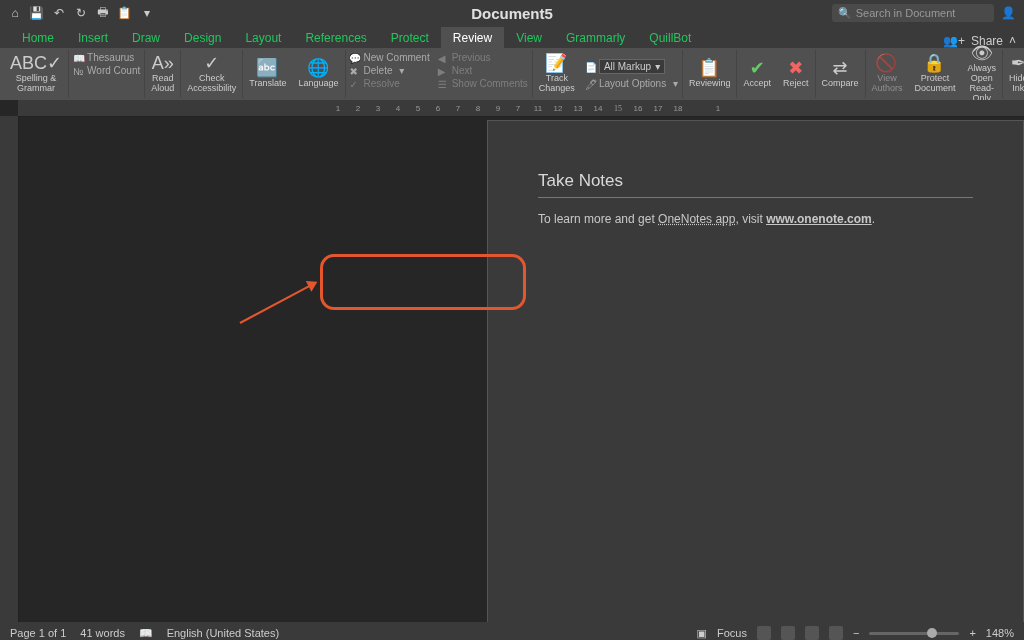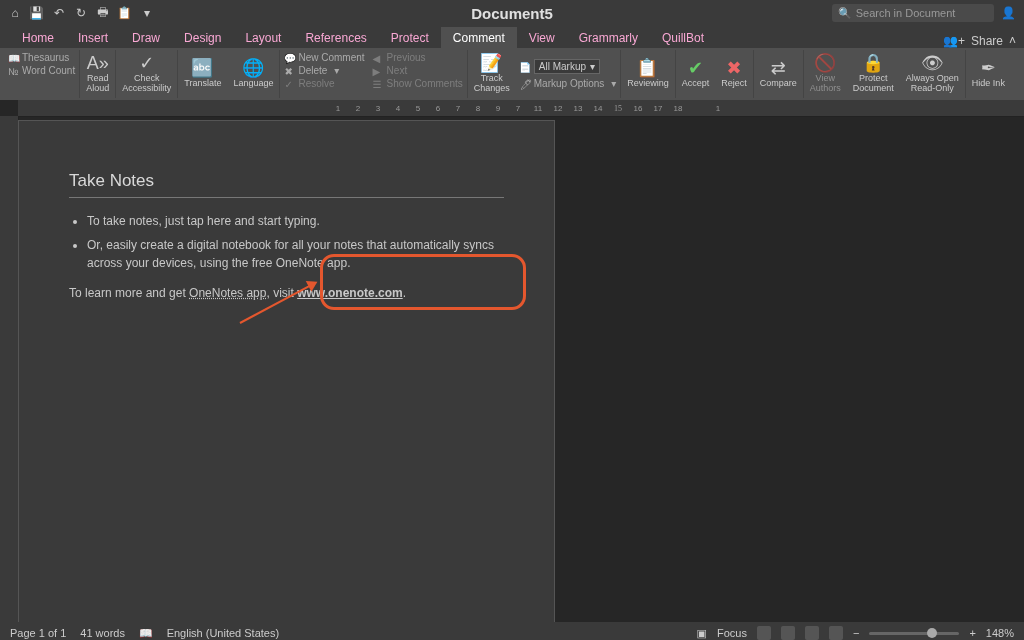--- a/index.html
+++ b/index.html
@@ -4,35 +4,35 @@
 <style>
   html,body{margin:0;padding:0;width:1024px;height:640px;background:#2a2a2a;font-family:"Segoe UI",Arial,sans-serif;color:#d0d0d0;overflow:hidden;font-size:12px}
   .titlebar{height:26px;background:#3a3a3a;display:flex;align-items:center;position:relative}
   .tb-left{display:flex;gap:8px;padding-left:8px}
   .tb-icon{width:14px;height:14px;display:flex;align-items:center;justify-content:center;color:#ccc;font-size:12px}
   .tb-title{position:absolute;left:50%;transform:translateX(-50%);color:#e0e0e0;font-weight:600;font-size:15px}
   .tb-right{margin-left:auto;display:flex;align-items:center;gap:8px;padding-right:8px}
   .search-box{background:#4a4a4a;border-radius:3px;height:18px;width:150px;display:flex;align-items:center;padding:0 6px;color:#999;font-size:11px}
   .search-box span.icon{margin-right:4px}
   .tabs{height:22px;background:#3a3a3a;display:flex;align-items:end;padding-left:10px;gap:0}
-  .tab{padding:4px 12px 3px 12px;color:#f9a8d4;font-size:12px;cursor:pointer}
+  .tab{padding:4px 12px 3px 12px;color:#22c55e;font-size:12px;cursor:pointer}
   .tab.active{background:#505050;color:#fff}
   .share-area{margin-left:auto;display:flex;align-items:center;padding-right:8px;gap:6px;color:#ccc;font-size:12px}
   .ribbon{height:48px;background:#505050;display:flex;align-items:stretch;padding:2px 4px;gap:0}
   .rgrp{display:flex;flex-direction:column;align-items:center;justify-content:center;padding:0 6px;border-right:1px solid #444;color:#ccc;font-size:9px;text-align:center;line-height:1.1}
   .rgrp .ic{font-size:18px;height:20px;display:flex;align-items:center;justify-content:center}
   .mini-col{display:flex;flex-direction:column;gap:2px;font-size:10px;color:#aaa;padding:2px 4px}
   .mini-row{display:flex;align-items:center;gap:4px;white-space:nowrap}
   .mini-row .mi{width:10px;height:10px;display:inline-block}
   .dd{background:#3a3a3a;border:1px solid #666;padding:1px 4px;font-size:10px;color:#ccc;display:flex;align-items:center;gap:4px}
   .workspace{position:relative;height:522px;background:#262626;overflow:hidden}
   .ruler-h{position:absolute;top:0;left:18px;right:0;height:16px;background:#3a3a3a;color:#999;font-size:8px;display:flex;align-items:center;overflow:hidden;border-bottom:1px solid #222}
   .ruler-h .tick{position:relative;width:40px;text-align:center;flex-shrink:0}
   .ruler-v{position:absolute;top:16px;left:0;bottom:0;width:18px;background:#3a3a3a;border-right:1px solid #222}
-  .canvas{position:absolute;top:16px;left:18px;right:0;bottom:0;overflow:auto;display:flex;justify-content:flex-start}
+  .canvas{position:absolute;top:16px;left:18px;right:0;bottom:0;overflow:auto;display:flex;justify-content:flex-end}
   .page{margin-top:4px;width:435px;min-height:600px;background:#3a3a3a;border:1px solid #555;padding:50px 50px;color:#c8c8c8}
   .page h2{color:#d8d8d8;font-weight:400;font-size:17px;margin:0 0 6px 0}
   .page hr{border:none;border-top:1px solid #777;margin:6px 0 14px 0}
   .page ul{margin:0;padding-left:18px;font-size:12px;line-height:1.5}
   .page ul li{margin-bottom:6px}
   .learn{margin-top:14px;font-size:12px}
   .u-link{text-decoration:underline;color:#c8c8c8;font-weight:600}
   .sq{text-decoration:underline dotted;color:#c8c8c8}
   .annot-box{position:absolute;border:3px solid #e4572e;border-radius:14px;pointer-events:none}
   .arrow-line{position:absolute;background:#e4572e;height:2px;transform-origin:left center}
@@ -67,32 +67,37 @@
 </div>
 
 <div class="tabs">
   <div class="tab">Home</div>
   <div class="tab">Insert</div>
   <div class="tab">Draw</div>
   <div class="tab">Design</div>
   <div class="tab">Layout</div>
   <div class="tab">References</div>
   <div class="tab">Protect</div>
-  <div class="tab active">Comment</div>
+  <div class="tab active">Review</div>
   <div class="tab">View</div>
   <div class="tab">Grammarly</div>
   <div class="tab">QuillBot</div>
   <div class="share-area">
     <span>👥+</span>
     <span>Share</span>
     <span>˄</span>
   </div>
 </div>
 
 <div class="ribbon">
+  <div class="rgrp">
+    <div class="ic">ABC✓</div>
+    <div style="white-space:pre-line">Spelling &amp;
+Grammar</div>
+  </div>
   <div class="mini-col" style="border-right:1px solid #444">
     <div class="mini-row">
         <span class="mi">📖</span>
         <span>Thesaurus</span>
       </div>
     <div class="mini-row">
         <span class="mi">№</span>
         <span>Word Count</span>
       </div>
   </div>
@@ -145,21 +150,21 @@
 Changes</div>
   </div>
   <div class="mini-col" style="border-right:1px solid #444;justify-content:center;gap:4px">
     <div class="mini-row">
         <span class="mi">📄</span>
         <span class="dd">
           <span>All Markup</span>
           <span>▾</span>
         </span>
       </div>
-    <div class="mini-row"><span class="mi">🖊</span><span>Markup Options</span>&nbsp;▾</div>
+    <div class="mini-row"><span class="mi">🖊</span><span>Layout Options</span>&nbsp;▾</div>
   </div>
   <div class="rgrp">
     <div class="ic">📋</div>
     <div>Reviewing</div>
   </div>
   <div class="rgrp" style="border-right:none">
     <div class="ic" style="color:#6c6">✔</div>
     <div>Accept</div>
   </div>
   <div class="rgrp">
@@ -214,24 +219,20 @@
       <div class="tick" style="width: 20px;">17</div>
       <div class="tick" style="width: 20px;">18</div>
       <div class="tick" style="width: 20px;"></div>
       <div class="tick" style="width: 20px;">1</div>
     </div>
   <div class="ruler-v"></div>
   <div class="canvas">
     <div class="page">
       <h2>Take Notes</h2>
       <hr>
-      <ul>
-        <li>To take notes, just tap here and start typing.</li>
-        <li>Or, easily create a digital notebook for all your notes that automatically syncs across your devices, using the free OneNote app.</li>
-      </ul>
       <div class="learn">
         <span>To learn more and get </span><span class="sq">OneNotes app</span><span>, visit </span><span class="u-link">www.onenote.com</span><span>.</span>
       </div>
     </div>
   </div>
 
   <div class="annot-box" style="left:320px;top:154px;width:200px;height:50px"></div>
   <div class="arrow-line" style="left:240px;top:222px;width:80px;transform:rotate(-28deg)"></div>
   <div class="arrow-head" style="left:308px;top:178px;transform:rotate(-28deg)"></div>
 </div>

